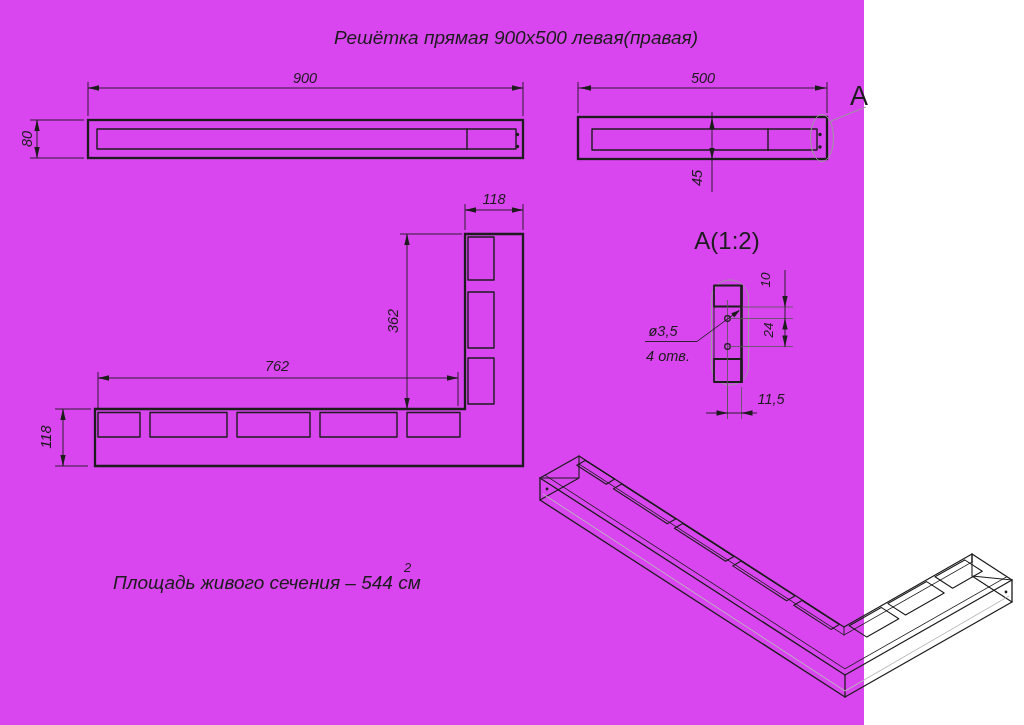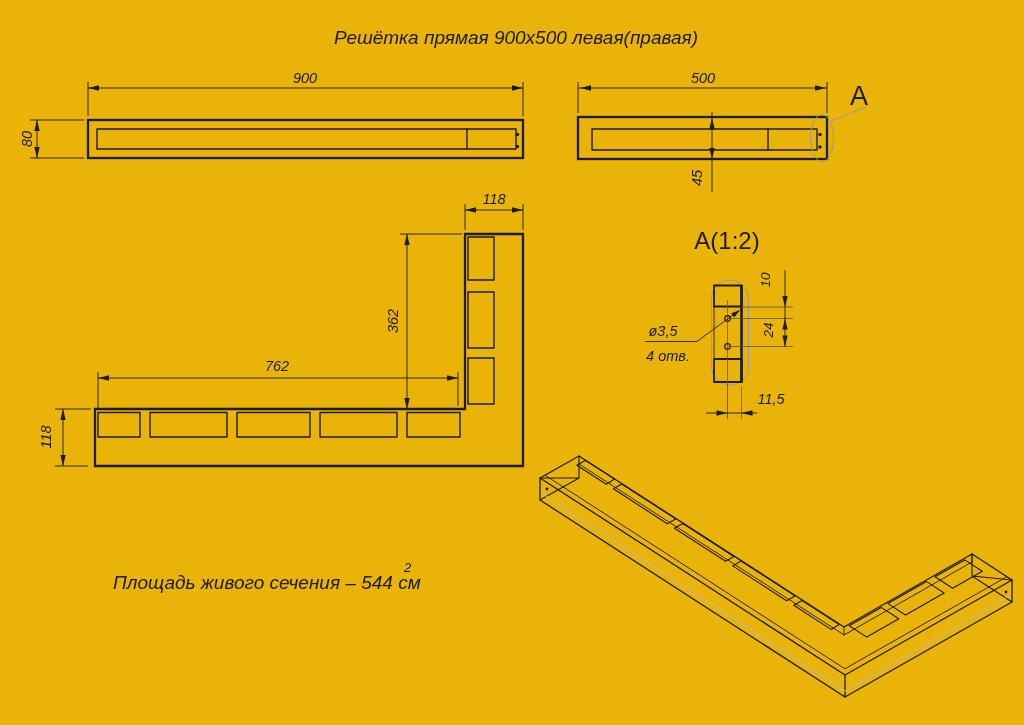--- a/index.html
+++ b/index.html
@@ -1,16 +1,16 @@
 <!DOCTYPE html>
 <html><head>
 <meta charset="utf-8">
 <style>
   html,body{margin:0;padding:0;background:#ffffff;}
-  .sheet{width:1024px;height:725px;background:#eab308;position:relative;font-family:"Liberation Sans",sans-serif;}
+  .sheet{width:864px;height:725px;background:#d946ef;position:relative;font-family:"Liberation Sans",sans-serif;}
   svg{display:block;}
   .ln  {stroke:#1c1c1c;stroke-width:1.4;fill:none;stroke-linecap:round;stroke-linejoin:round;}
   .thick{stroke:#1c1c1c;stroke-width:2.3;fill:none;stroke-linejoin:miter;}
   .thin{stroke:#1c1c1c;stroke-width:0.9;fill:none;}
   .hair{stroke:#555;stroke-width:0.8;fill:none;}
   .gray{stroke:#9a9a9a;stroke-width:1;fill:none;}
   .hl  {stroke:#b9b9b9;stroke-width:1;fill:none;}
   .arr {fill:#1c1c1c;stroke:none;}
   .dot {fill:#1c1c1c;stroke:none;}
   text{fill:#1c1c1c;}

